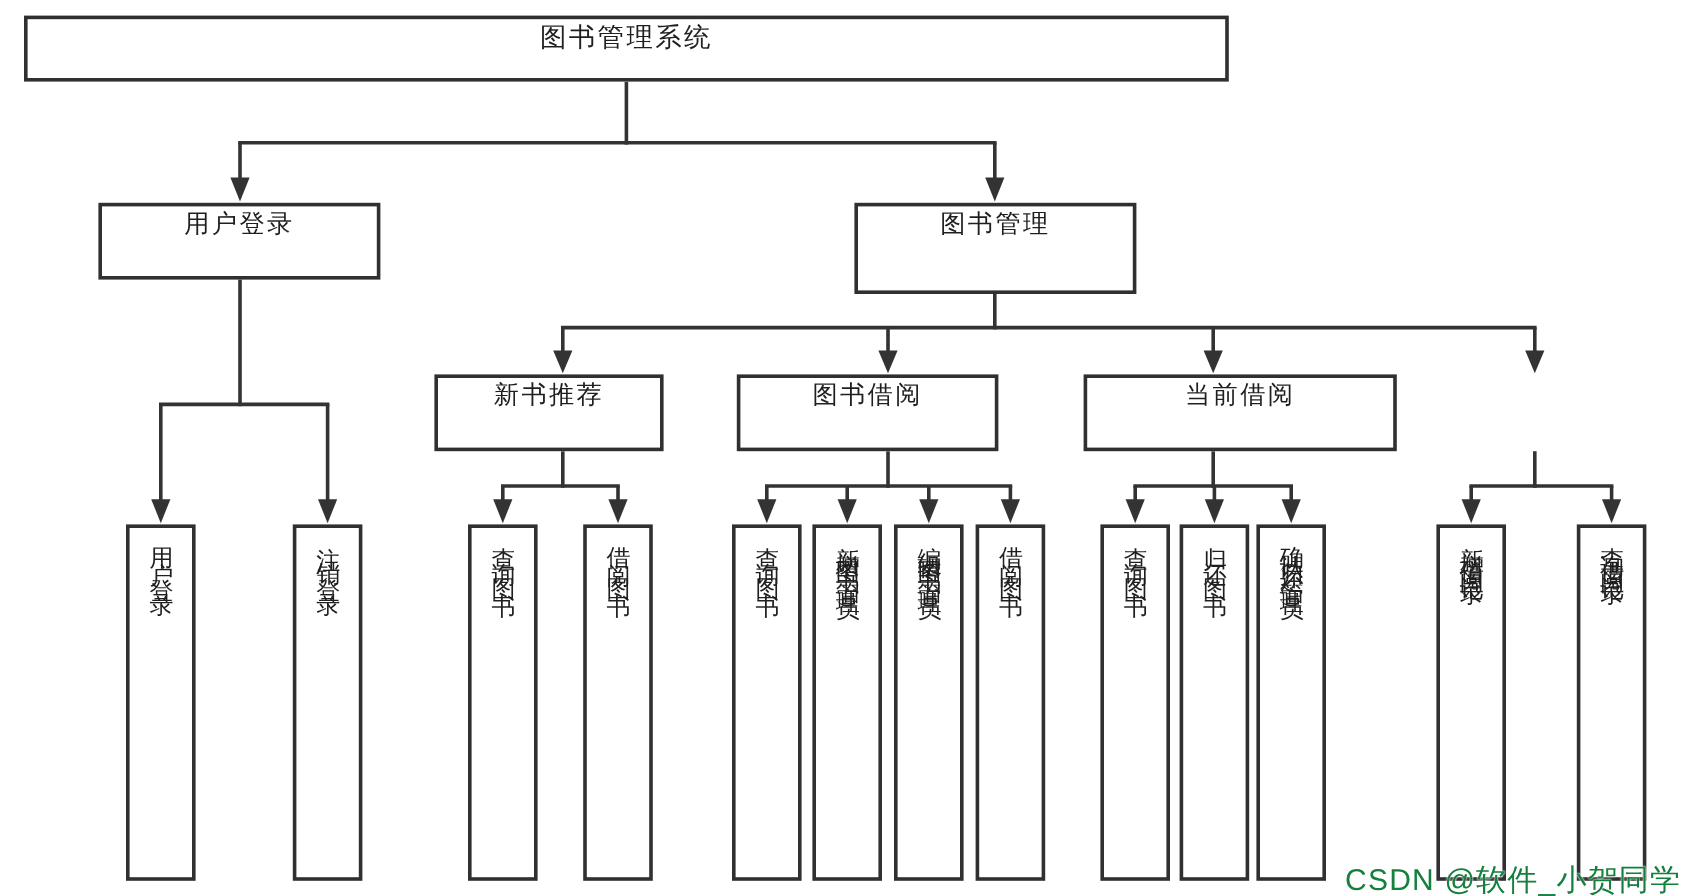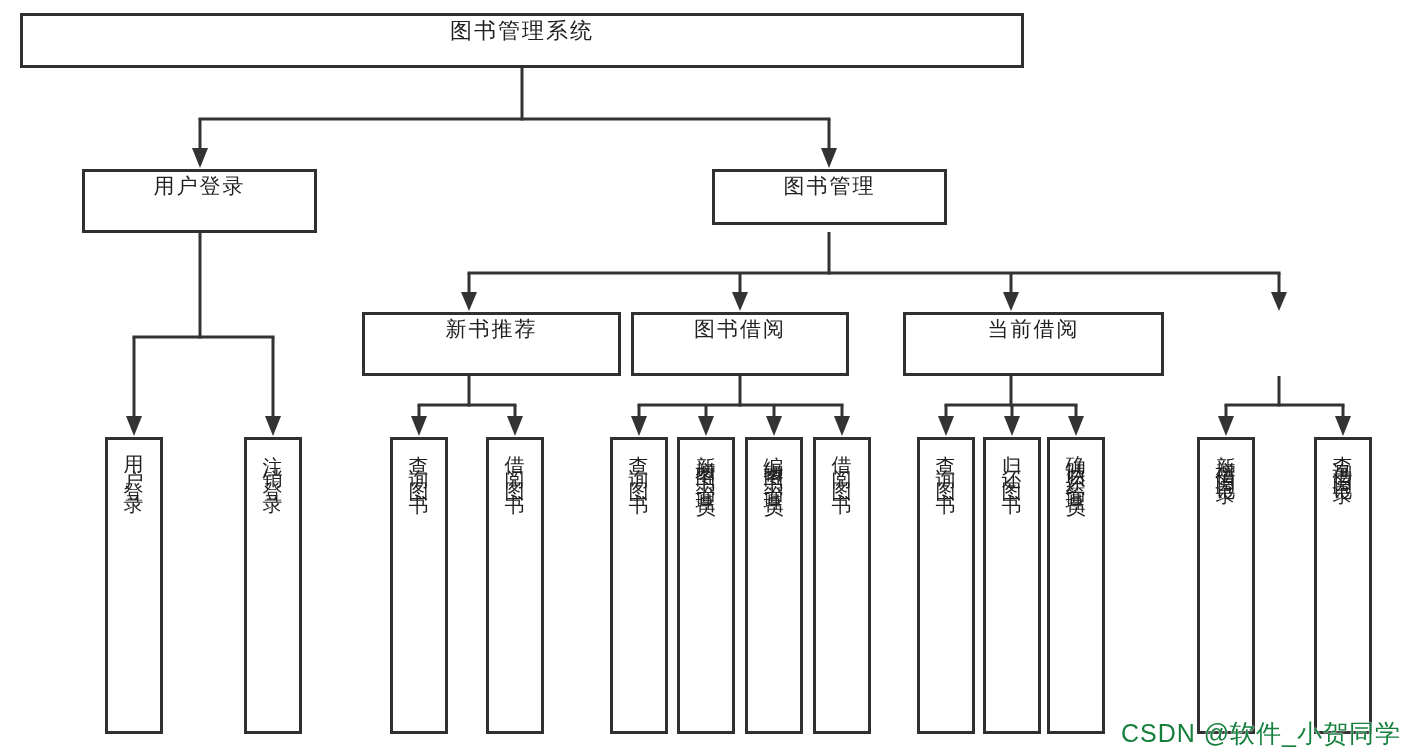--- a/index.html
+++ b/index.html
@@ -122,28 +122,28 @@
     </g>
   </svg>
 
   <div class="node h root" style="left:20px;top:13px;width:1004px;height:55px">
     <span>图书管理系统</span>
   </div>
 
   <div class="node h" style="left:82px;top:169px;width:235px;height:64px">
     <span>用户登录</span>
   </div>
-  <div class="node h" style="left:712px;top:169px;width:235px;height:56px">
+  <div class="node h" style="left:712px;top:169px;width:235px;height:76px">
     <span>图书管理</span>
   </div>
 
-  <div class="node h" style="left:362px;top:312px;width:259px;height:64px">
+  <div class="node h" style="left:362px;top:312px;width:191px;height:64px">
     <span>新书推荐</span>
   </div>
-  <div class="node h" style="left:631px;top:312px;width:218px;height:64px">
+  <div class="node h" style="left:614px;top:312px;width:218px;height:64px">
     <span>图书借阅</span>
   </div>
   <div class="node h" style="left:903px;top:312px;width:261px;height:64px">
     <span>当前借阅</span>
   </div>
 
   <div class="node leaf" style="left:105px;top:437px;width:58px;height:297px">
     <span>用户登录</span>
   </div>
   <div class="node leaf" style="left:244px;top:437px;width:58px;height:297px">

